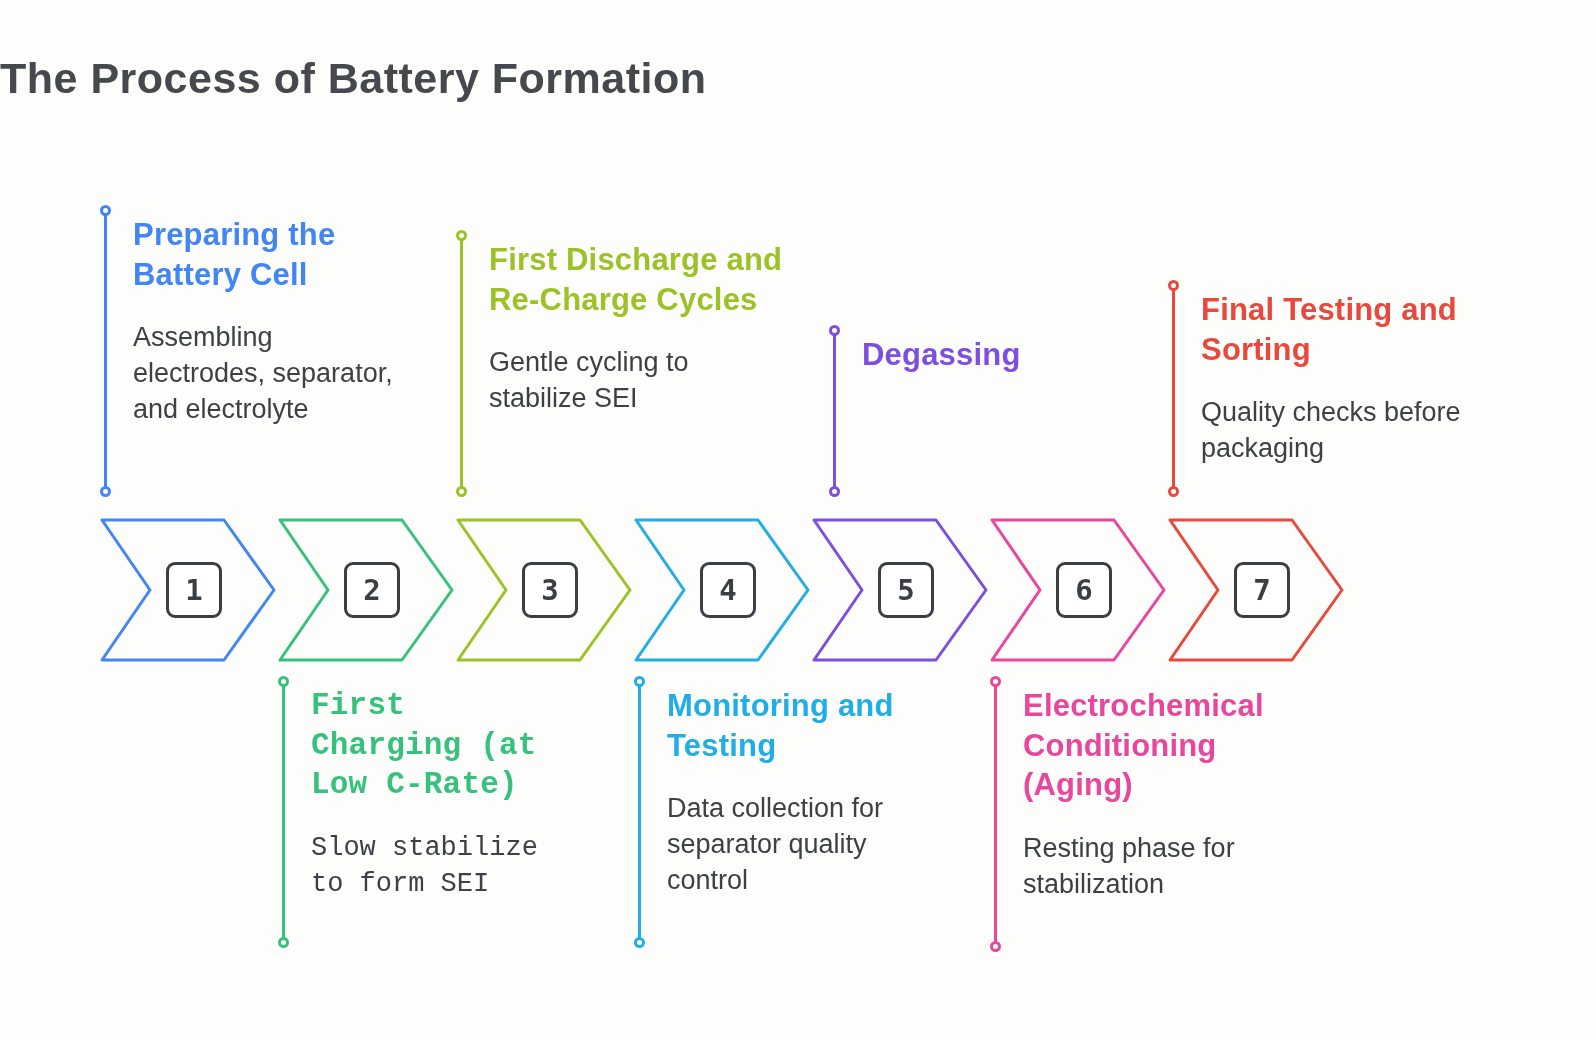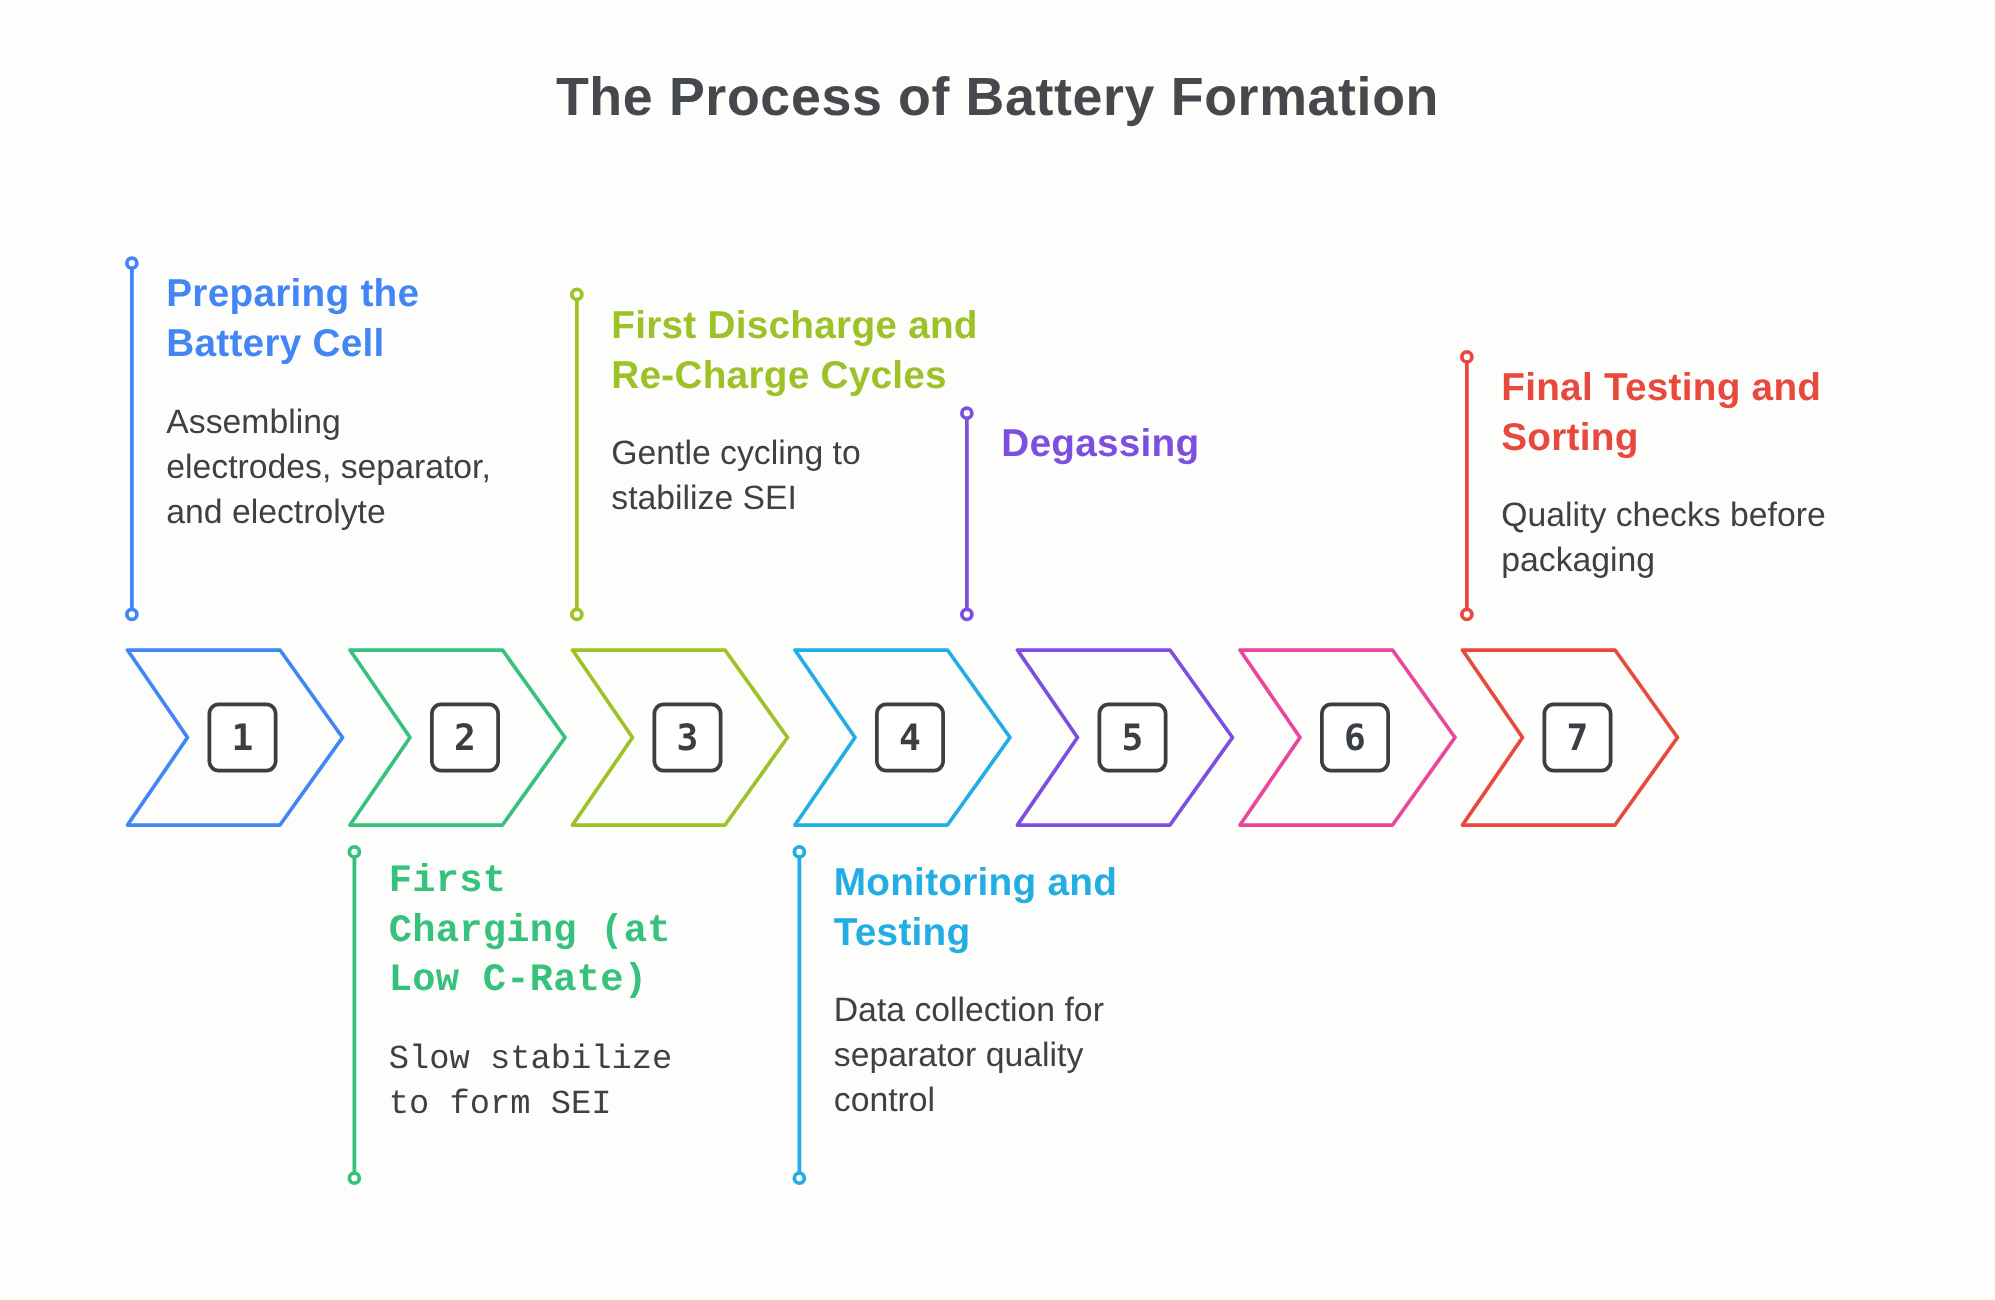--- a/index.html
+++ b/index.html
@@ -10,21 +10,20 @@
   }
   .canvas{
     position:relative;
     width:1596px;height:1040px;
     background:#fdfdfb;
     overflow:hidden;
   }
   .title{
     position:absolute;
     left:0;top:54px;width:100%;
-    text-align:center;
     font-size:43px;
     font-weight:700;
     letter-spacing:.5px;
     color:#45484c;
   }
   
   .chevron{
     position:absolute;
     top:518px;
     width:176px;height:144px;
@@ -153,21 +152,21 @@
       <i class="dot top"></i>
       <i class="line"></i>
       <i class="dot bottom"></i>
     </div>
     <div class="label-text">
       <h2>Preparing the Battery Cell</h2>
       <p>Assembling electrodes, separator, and electrolyte</p>
     </div>
   </div>
 
-  <div class="label" style="left: 768px; top: 325px; width: 310px; height: 172px; --c: #7d4fe0;">
+  <div class="label" style="left: 829px; top: 325px; width: 310px; height: 172px; --c: #7d4fe0;">
     <div class="connector">
       <i class="dot top"></i>
       <i class="line"></i>
       <i class="dot bottom"></i>
     </div>
     <div class="label-text">
       <h2>Degassing</h2>
     </div>
   </div>
 
@@ -200,14 +199,25 @@
       <i class="dot top"></i>
       <i class="line"></i>
       <i class="dot bottom"></i>
     </div>
     <div class="label-text">
       <h2>Monitoring and Testing</h2>
       <p>Data collection for separator quality control</p>
     </div>
   </div>
 
+  <div class="label" style="left: 990px; top: 676px; width: 345px; height: 276px; --c: #e8479d;">
+    <div class="connector">
+      <i class="dot top"></i>
+      <i class="line"></i>
+      <i class="dot bottom"></i>
+    </div>
+    <div class="label-text">
+      <h2>Electrochemical Conditioning (Aging)</h2>
+      <p>Resting phase for stabilization</p>
+    </div>
+  </div>
 
 </div>
 
 </body></html>

